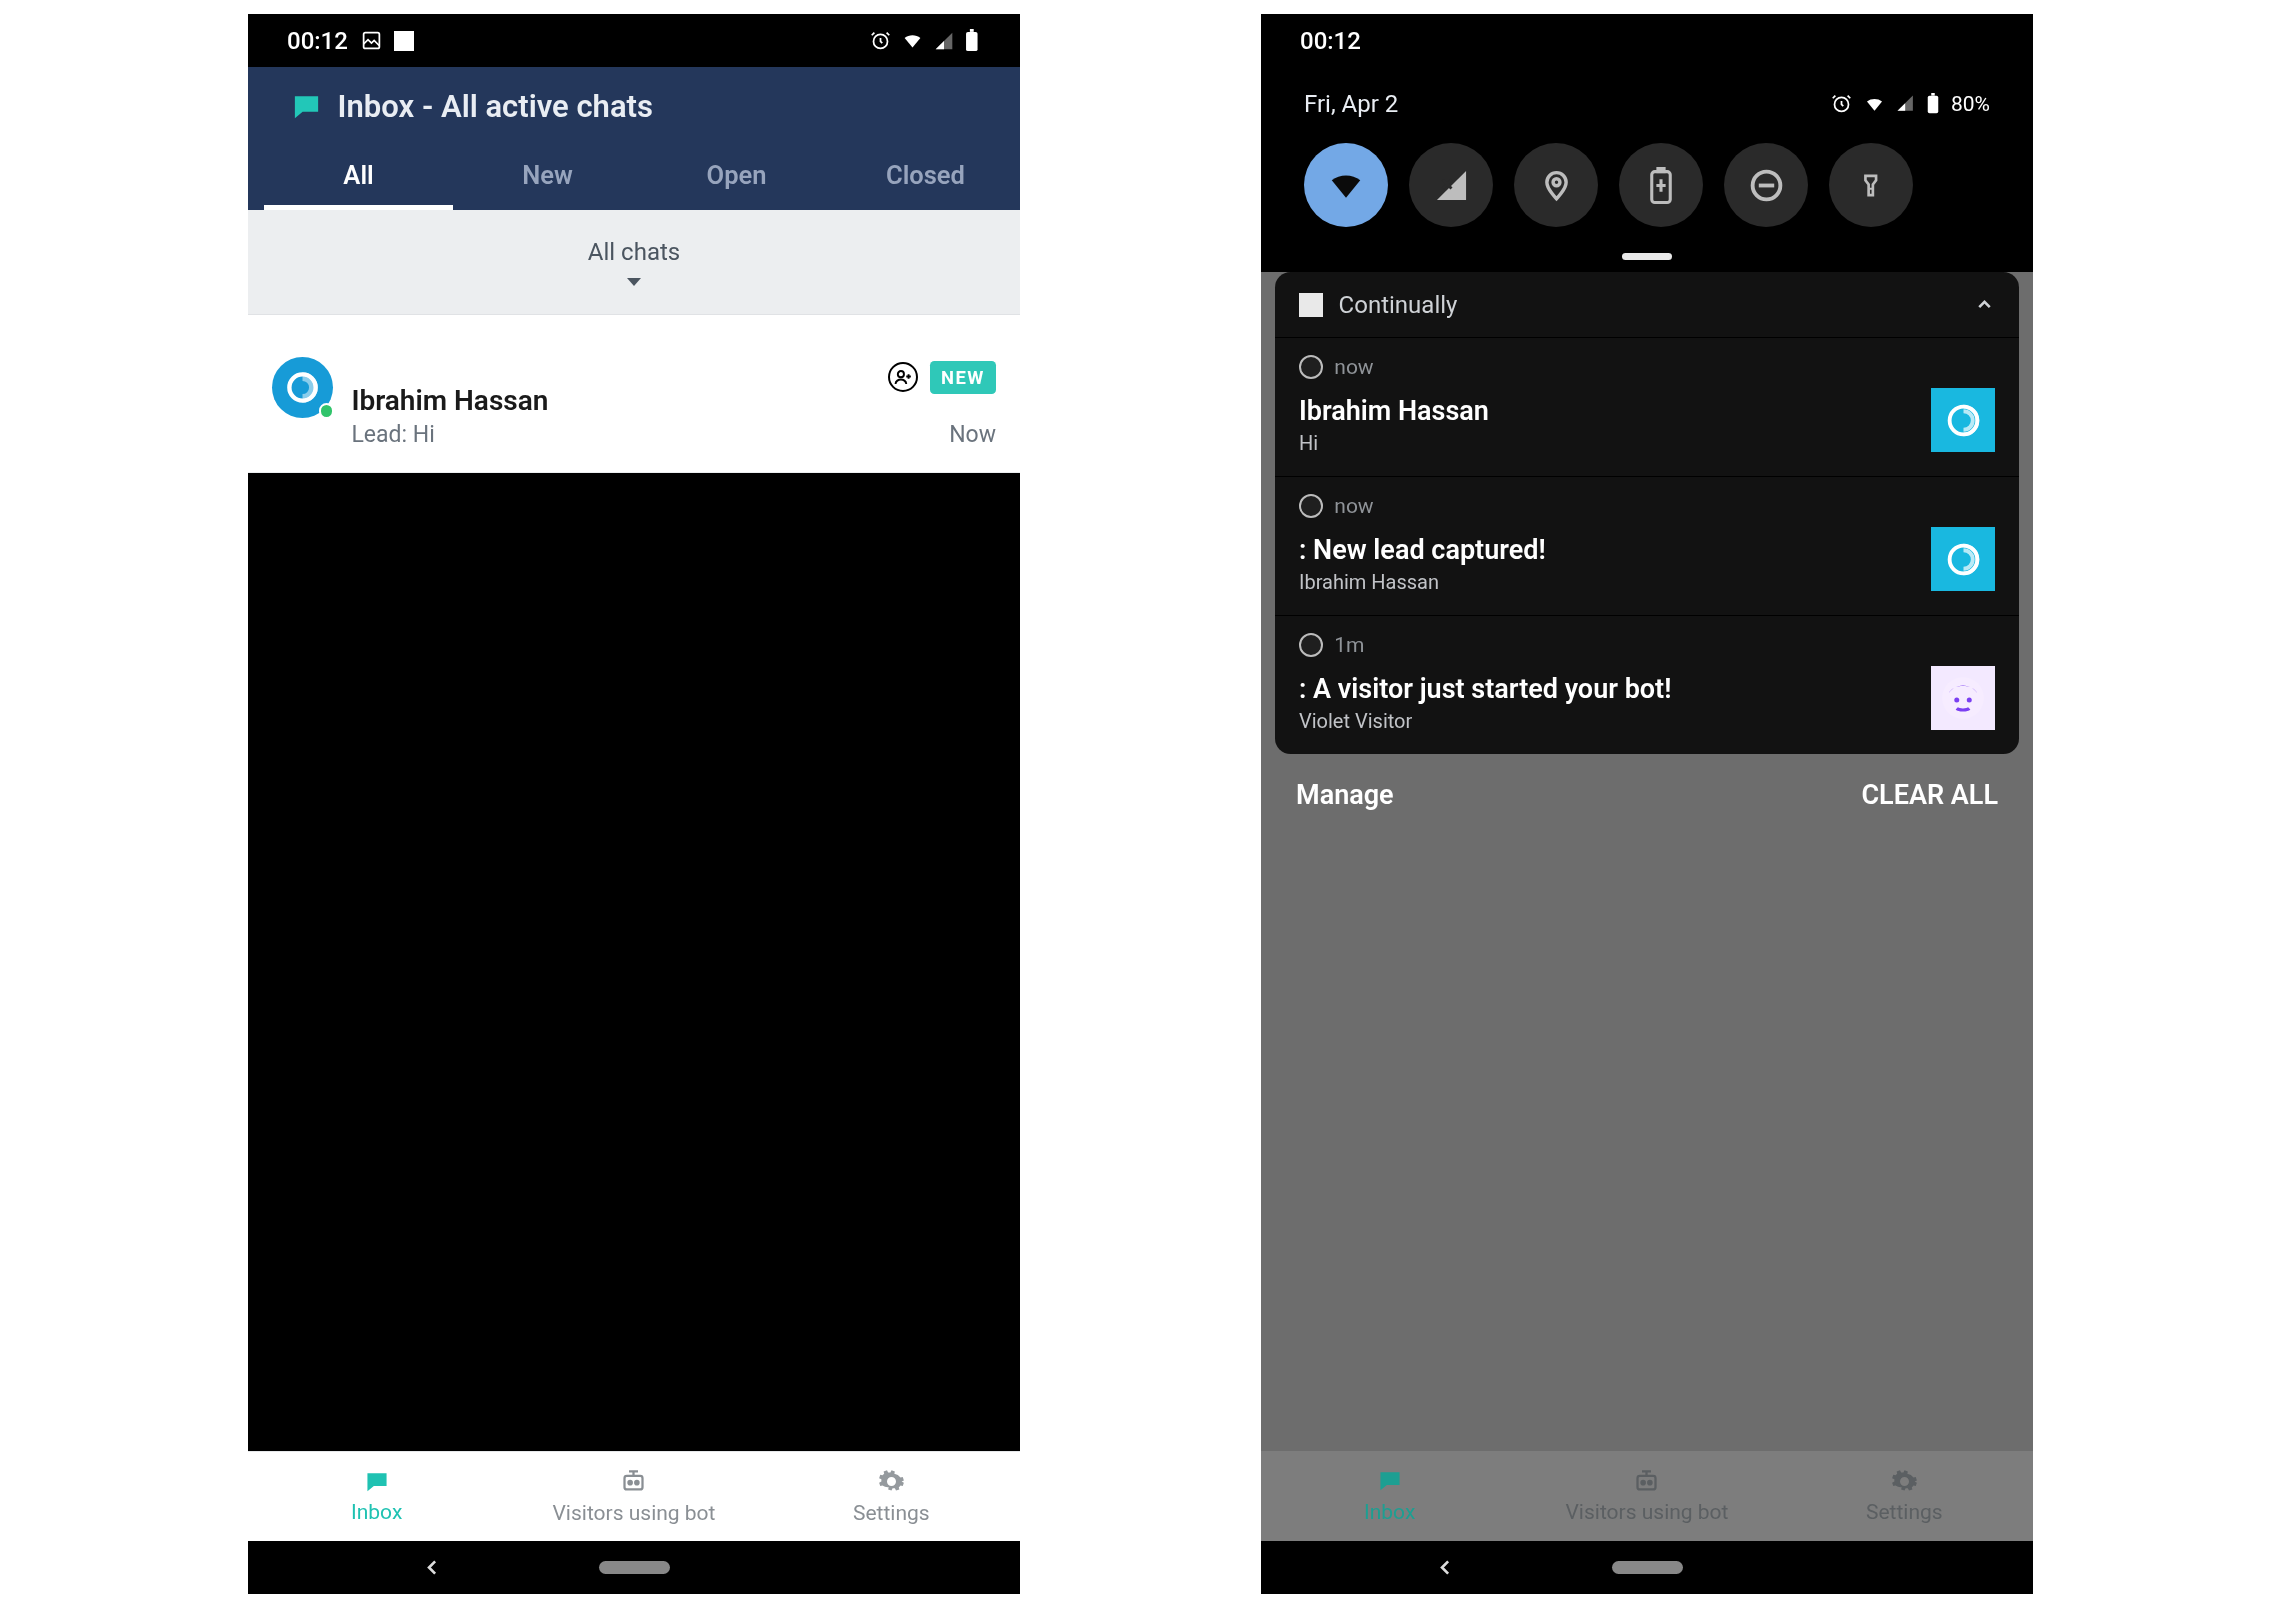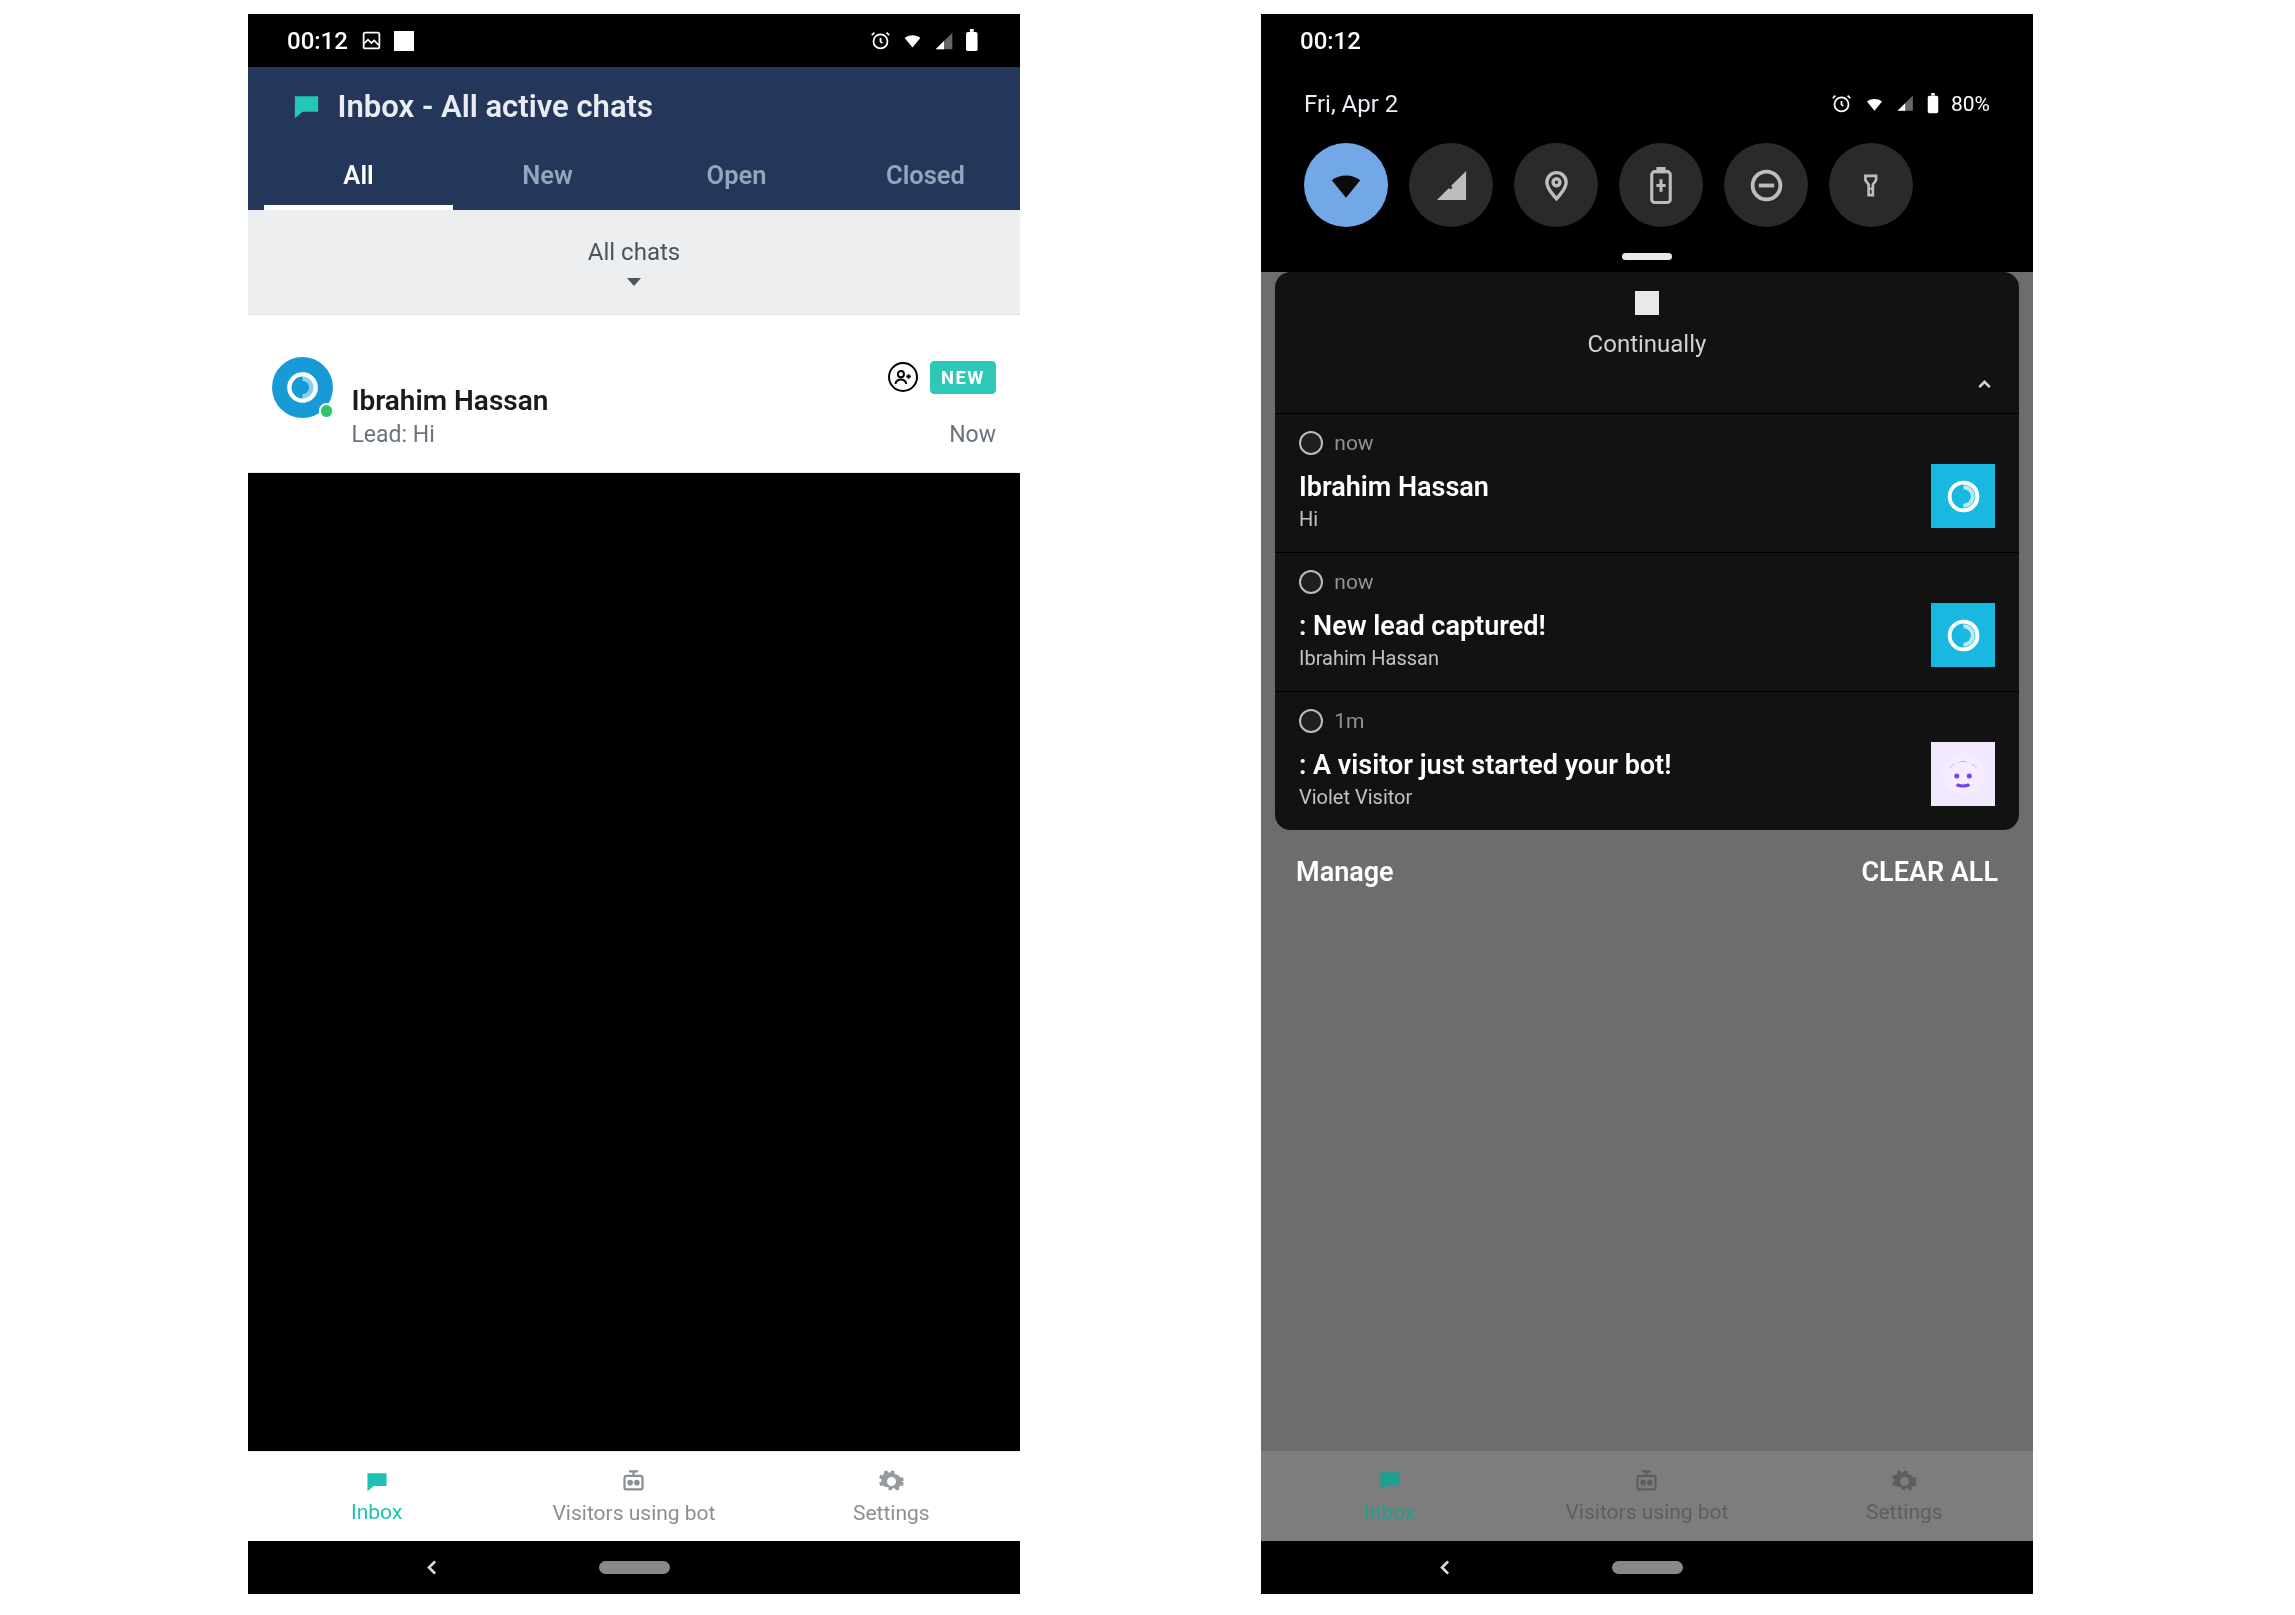--- a/index.html
+++ b/index.html
@@ -149,21 +149,20 @@
     height: calc(100% - 53px - 40px - 53px); 
     padding: 0 14px;
   }
   .notif-group {
     background:#121212; border-radius:15.6px; overflow:hidden; margin-top:4.3px;
   }
   .group-head {
     display:flex; align-items:center; gap:15.6px;
     padding:18.4px 24px 18.4px 24px; color:#cfd2d6; font-size:24px;
     border-bottom:1.4px solid #000;
-    flex-direction:column;
   }
   .group-square { width:24px;height:24px;background:#e9e9e9;}
   .group-caret { margin-left:auto; color:#cfd2d6; }
 
   .notif {
     padding: 17px 24px 21px 24px;
     border-bottom:1.4px solid #000;
     position:relative;
   }
   .notif:last-child { border-bottom:none; }

